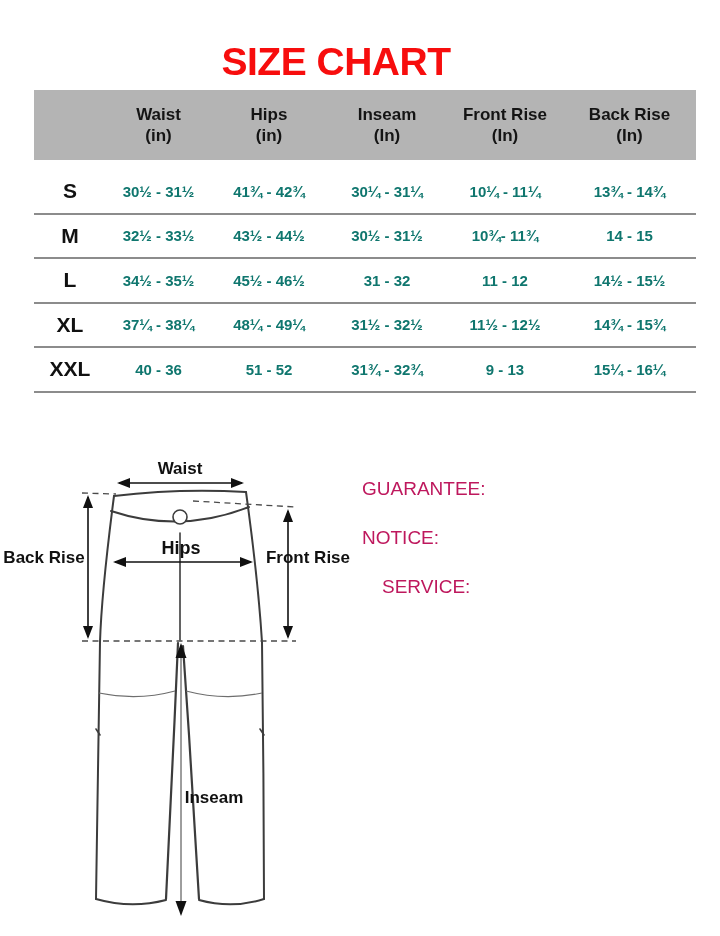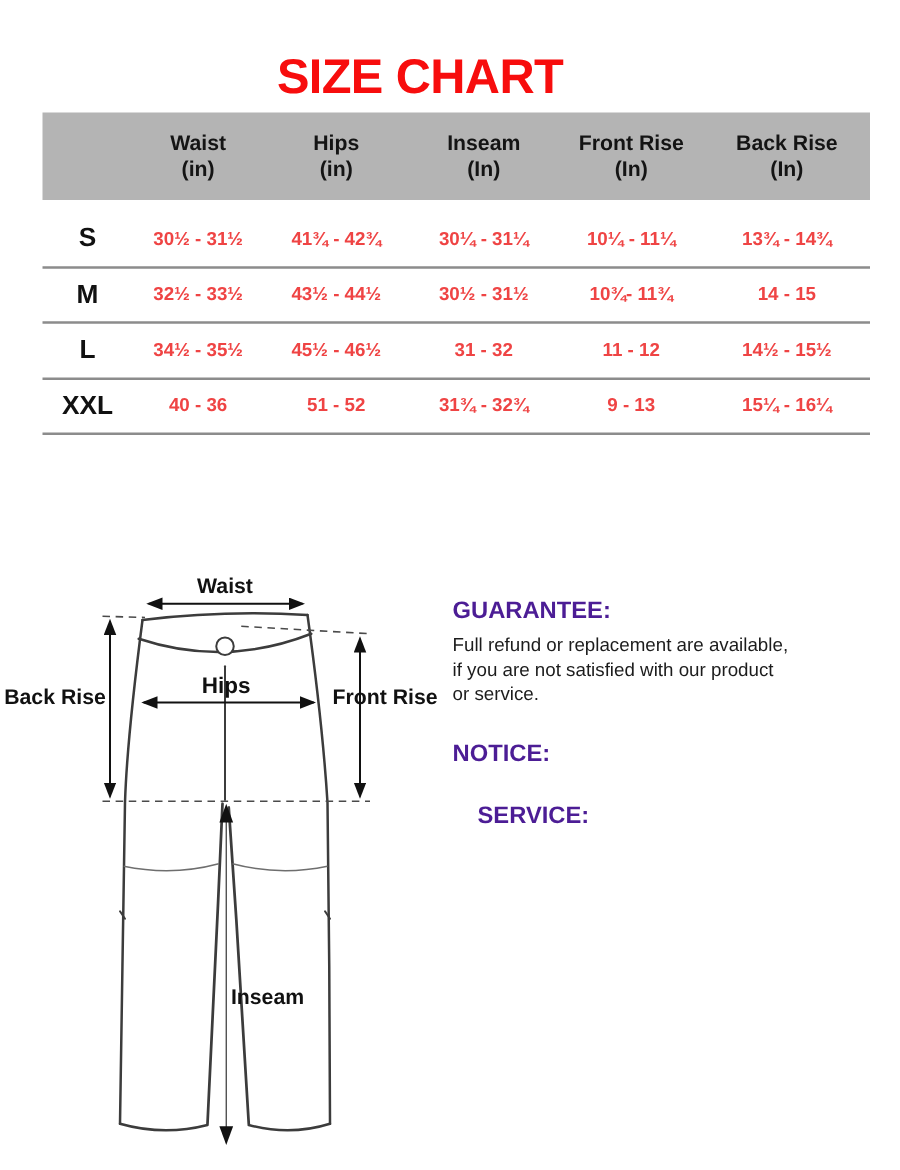--- a/index.html
+++ b/index.html
@@ -19,32 +19,32 @@
     background:#b4b4b4;height:70px;align-items:center;
   }
   .th{
     text-align:center;font-weight:600;font-size:17px;line-height:1.25;color:#141414;
   }
   .tbl-body{padding-top:10px;}
   .tr{
     height:44.5px;align-items:center;border-bottom:2px solid #8c8c8c;box-sizing:border-box;
   }
   .td-size{text-align:center;font-weight:700;font-size:21px;color:#111;}
-  .td{text-align:center;font-weight:700;font-size:15px;color:#ef4444;white-space:nowrap;}
+  .td{text-align:center;font-weight:700;font-size:15px;color:#0f766e;white-space:nowrap;}
   
   .pants-svg{position:absolute;left:0;top:450px;}
   .svg-label{font-family:"Liberation Sans","DejaVu Sans",sans-serif;font-weight:600;font-size:17px;fill:#111;}
   .svg-label-hips{font-weight:700;font-size:18px;}
   
   .info-panel{position:absolute;left:362px;top:450px;width:342px;padding-top:28px;}
   .section{margin-bottom:27px;}
   .section.notice{}
   .section.service{margin-top:24px;margin-left:20px;}
   .section-heading{
-    color:#4c1d95;font-weight:700;font-size:19px;margin-bottom:7px;letter-spacing:0;
+    color:#be185d;font-weight:400;font-size:19px;margin-bottom:7px;letter-spacing:0;
   }
   .section-body{
     font-size:15px;line-height:19.5px;color:#1c1c1c;white-space:pre-line;
   }
 </style>
 </head>
 <body>
 
 <div class="page-title">SIZE CHART</div>
 
@@ -90,20 +90,28 @@
       <div class="td">10¾- 11¾</div>
       <div class="td">14 - 15</div>
     </div>
     <div class="tbl-grid tr">
       <div class="td-size">L</div>
       <div class="td">34½ - 35½</div>
       <div class="td">45½ - 46½</div>
       <div class="td">31 - 32</div>
       <div class="td">11 - 12</div>
       <div class="td">14½ - 15½</div>
+    </div>
+    <div class="tbl-grid tr">
+      <div class="td-size">XL</div>
+      <div class="td">37¼ - 38¼</div>
+      <div class="td">48¼ - 49¼</div>
+      <div class="td">31½ - 32½</div>
+      <div class="td">11½ - 12½</div>
+      <div class="td">14¾ - 15¾</div>
     </div>
     <div class="tbl-grid tr">
       <div class="td-size">XXL</div>
       <div class="td">40 - 36</div>
       <div class="td">51 - 52</div>
       <div class="td">31¾ - 32¾</div>
       <div class="td">9 - 13</div>
       <div class="td">15¼ - 16¼</div>
     </div>
   </div>
@@ -159,23 +167,20 @@
   <text class="svg-label" x="180" y="24" text-anchor="middle">Waist</text>
   <text class="svg-label svg-label-hips" x="181" y="104" text-anchor="middle">Hips</text>
   <text class="svg-label" x="44" y="113" text-anchor="middle">Back Rise</text>
   <text class="svg-label" x="308" y="113" text-anchor="middle">Front Rise</text>
   <text class="svg-label" x="214" y="353" text-anchor="middle">Inseam</text>
 </svg>
 
 <div class="info-panel">
   <div class="section guarantee">
     <div class="section-heading">GUARANTEE:</div>
-    <div class="section-body">Full refund or replacement are available,
-if you are not satisfied with our product
-or service.</div>
   </div>
   <div class="section notice">
     <div class="section-heading">NOTICE:</div>
   </div>
   <div class="section service">
     <div class="section-heading">SERVICE:</div>
   </div>
 </div>
 
 </body></html>

